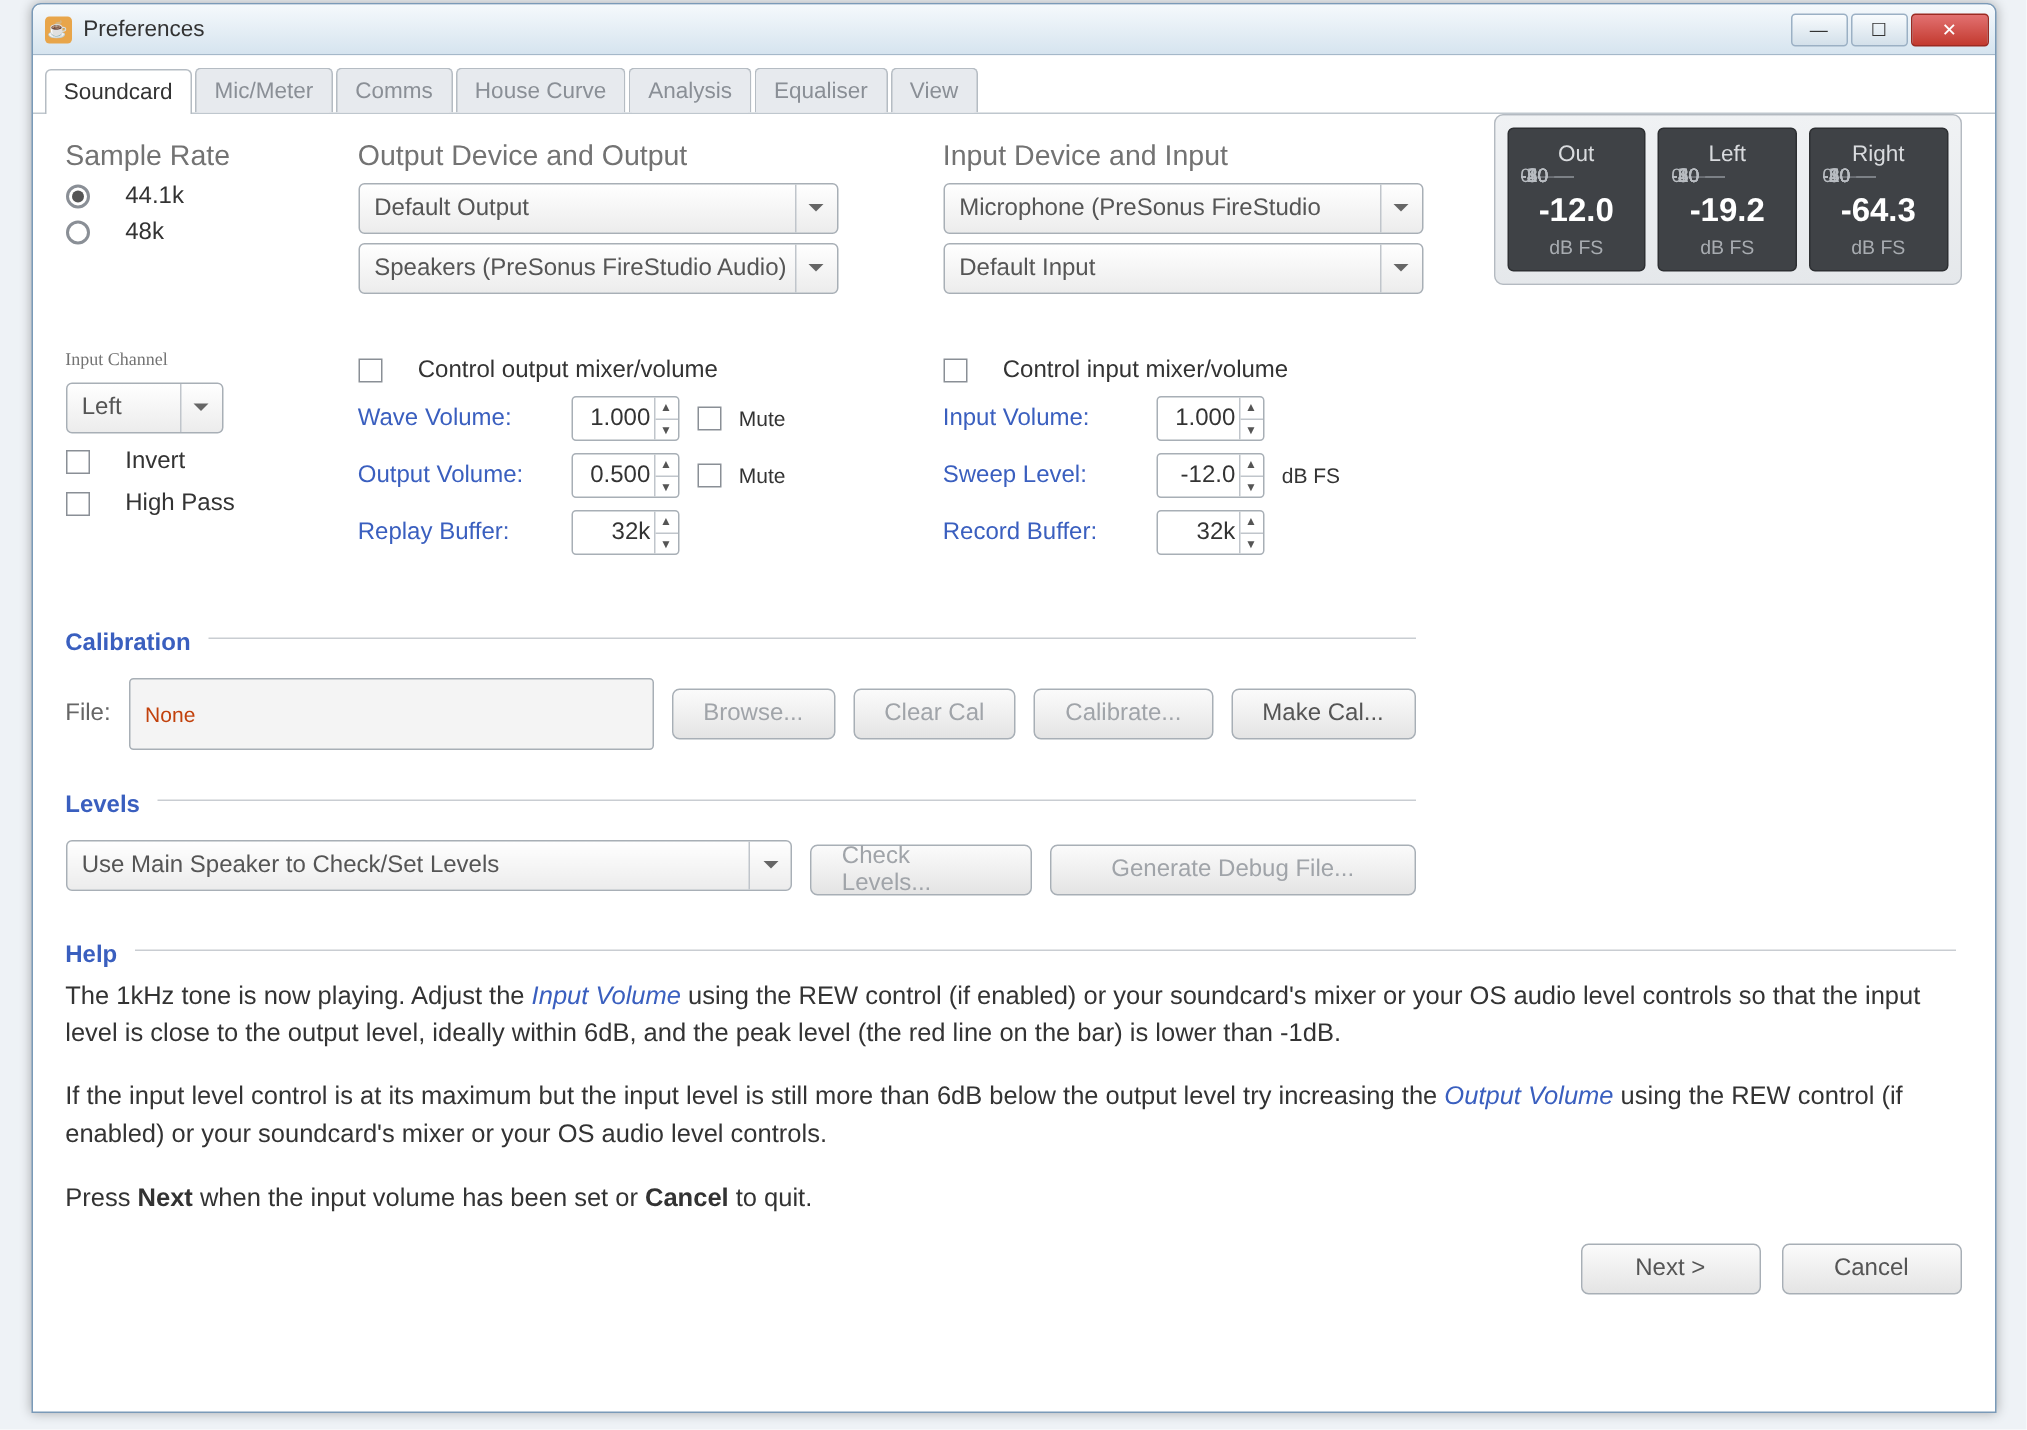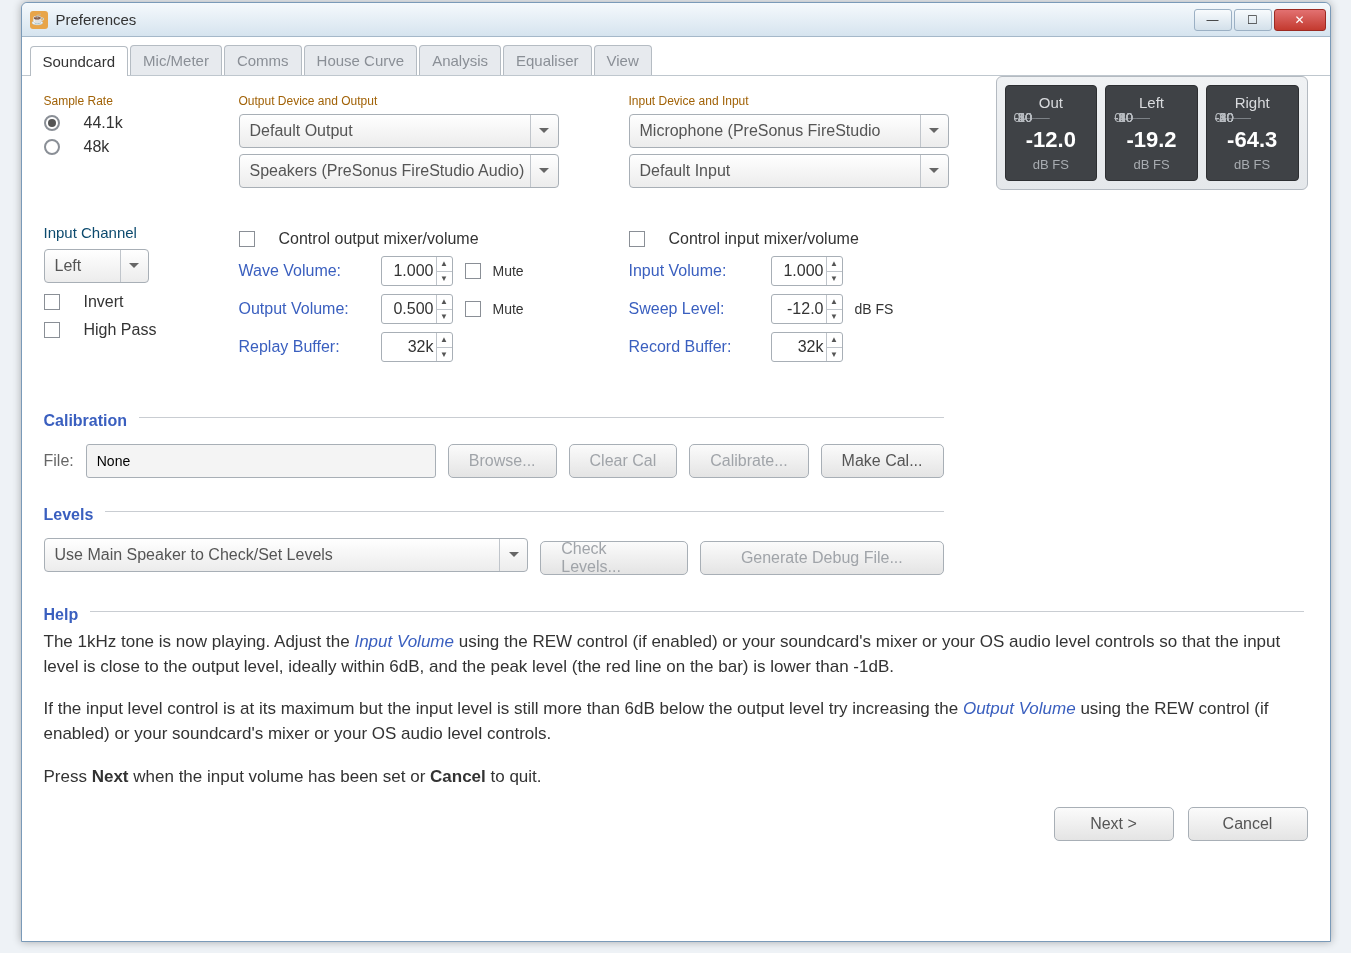--- a/index.html
+++ b/index.html
@@ -74,22 +74,22 @@
 .content {
   flex:1;
   padding: 18px 22px 10px 22px;
   position:relative;
 }
 .row1 { display:flex; gap:30px; }
 .col-sample { width: 165px; }
 .col-output { width: 360px; }
 .col-input  { width: 340px; }
 .col-meters { position:absolute; right:22px; top:0px; }
-.label-head { color:#a16207; font-size:12px; margin-bottom:6px;}
-.section-header { color:#0c4a6e; font-size:15px; font-weight:500;}
+.label-head { color:#737373; font-size:19px; margin-bottom:6px;}
+.section-header { color:#737373; font-size:12px; font-weight:500;font-family:Liberation Serif, serif;}
 .radio-row, .chk-row { display:flex; align-items:center; margin-top:6px; gap:24px; font-size:16px;}
 .radio { width:16px;height:16px;border-radius:50%;border:2px solid #8a8f96;display:inline-flex;align-items:center;justify-content:center;}
 .radio.checked::after{content:"";width:8px;height:8px;background:#555;border-radius:50%;}
 .chk {width:16px;height:16px;border:1px solid #8a8f96;background:#fff;display:inline-block;}
 .select {
   height:34px; width:320px;
   border:1px solid #a8afb6;
   border-radius:4px;
   background:linear-gradient(to bottom,#fff,#ececec);
   display:flex; align-items:center; padding:0 10px;
@@ -122,21 +122,21 @@
   background:linear-gradient(to bottom,#fbfbfb,#e4e4e4);
   font-size:16px; color:#555; cursor:pointer;
   display:inline-flex;align-items:center;justify-content:center;
 }
 .mbtn.disabled{color:#a0a4a9;}
 .fieldset { margin-top:28px; }
 .fieldset .legend{color:#3a5fbf;font-size:16px;font-weight:700;}
 .fieldset .line{border-top:1px solid #c9cdd2;margin-top:4px;margin-bottom:12px;}
 .legend-row{display:flex;align-items:center;gap:12px;}
 .legend-row .line{flex:1;border-top:1px solid #c9cdd2;margin-top:4px;}
-.file-input{flex:1;height:34px;border:1px solid #a8afb6;border-radius:3px;background:#f4f4f4;display:flex;align-items:center;padding:0 10px;color:#000000;}
+.file-input{flex:1;height:48px;border:1px solid #a8afb6;border-radius:3px;background:#f4f4f4;display:flex;align-items:center;padding:0 10px;color:#c2410c;}
 .levels-row, .cal-row{display:flex;align-items:center;gap:12px;}
 .wide-select{width:500px;}
 
 .meter-panel{
   width:312px;
   border:1px solid #b4bac1;
   border-radius:6px;
   background:linear-gradient(to bottom,#f0f2f4,#e5e8eb);
   padding:8px;
   display:flex;

